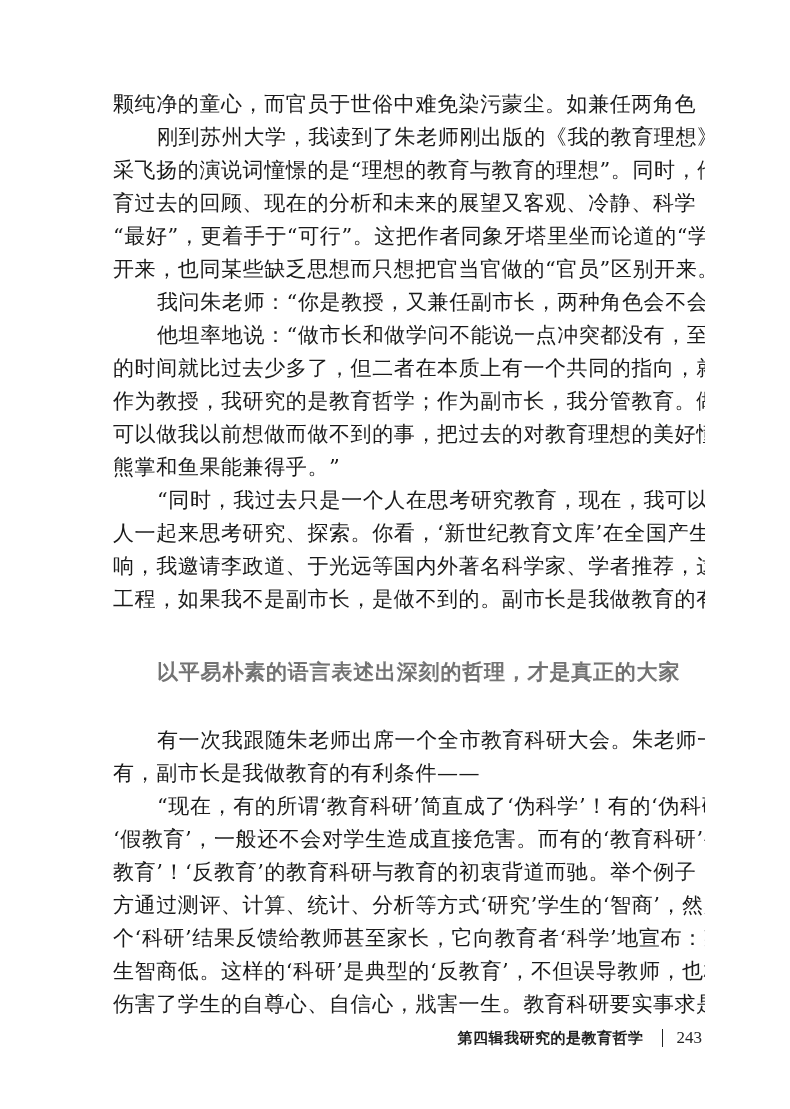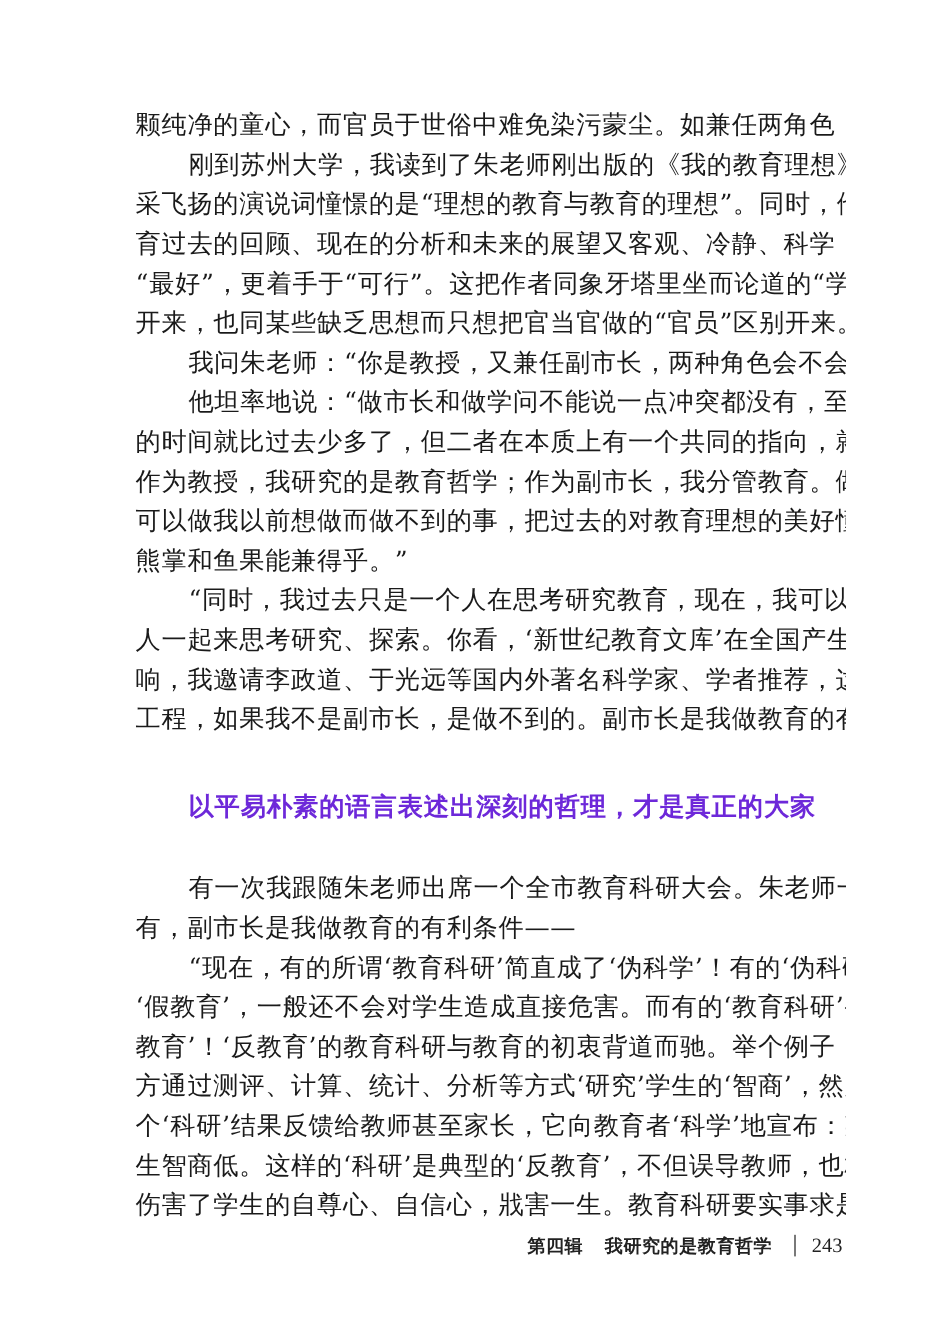--- a/index.html
+++ b/index.html
@@ -36,33 +36,33 @@
     margin-bottom: 16px;
     display: flex;
     align-items: center;
   }
   .heading {
     padding-left: 44px;
     font-family: "DejaVu Sans", "Liberation Sans", sans-serif;
     font-weight: bold;
     font-size: 21px;
     letter-spacing: 0.8px;
-    color: #6d28d9;
+    color: #737373;
   }
   .footer {
     position: absolute;
     top: 1028px;
     right: 88px;
     display: flex;
     align-items: center;
     font-size: 15px;
     font-weight: bold;
     color: #222;
   }
-  .footer .section { margin-right: 18px; letter-spacing: 0.5px; }
+  .footer .section { letter-spacing: 0.5px; }
   .footer .title { letter-spacing: 0.5px; }
   .footer .divider {
     display: inline-block;
     width: 1px;
     height: 18px;
     background: #222;
     margin: 0 14px 0 18px;
   }
   .footer .pagenum {
     font-family: "Liberation Serif", serif;

